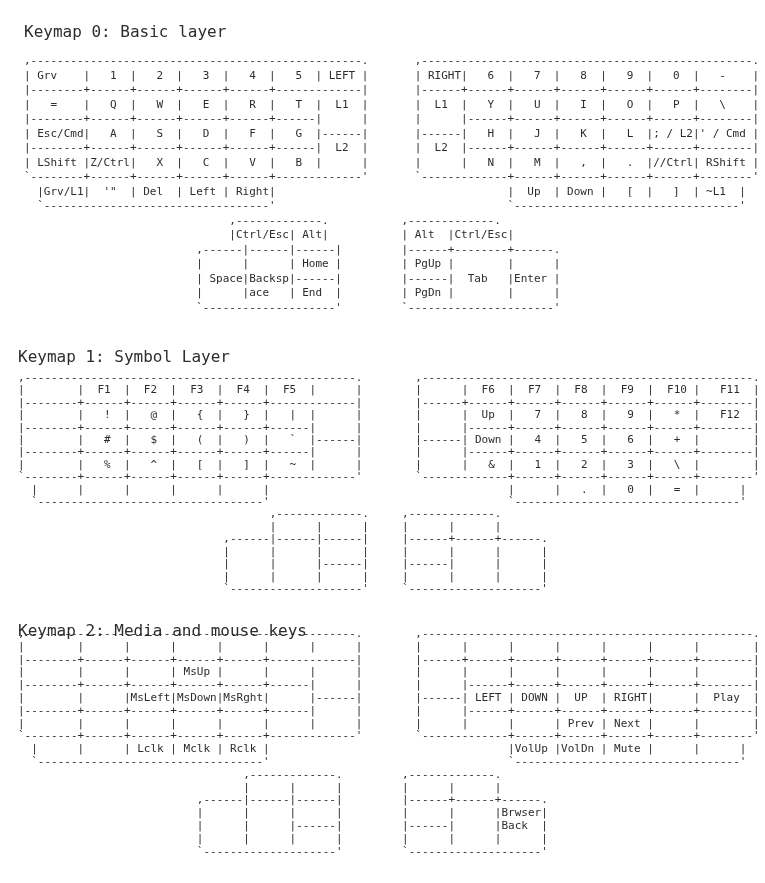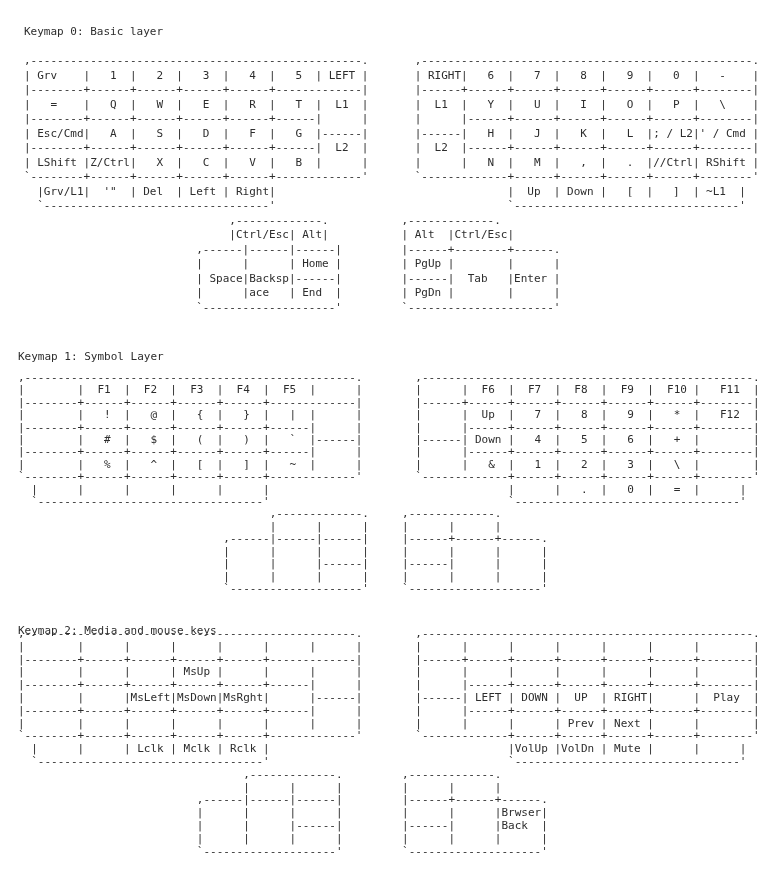--- a/index.html
+++ b/index.html
@@ -11,21 +11,21 @@
     position: relative;
     width: 765px;
     height: 883px;
     background: #ffffff;
     overflow: hidden;
     font-family: "DejaVu Sans Mono", "Liberation Mono", monospace;
     color: #2d2d2d;
   }
   .km-title {
     position: absolute;
-    font-size: 11px;
+    font-size: 16px;
     line-height: 13px;
     white-space: pre;
     color: #2d2d2d;
   }
   pre.km-art {
     position: absolute;
     margin: 0;
     padding: 0;
     font-family: "DejaVu Sans Mono", "Liberation Mono", monospace;
     font-size: 11px;

